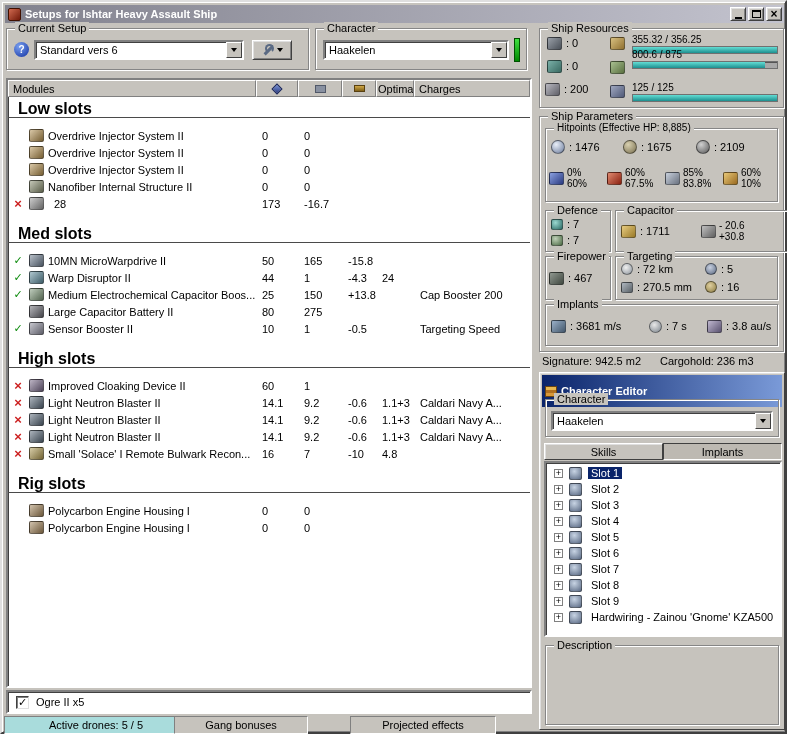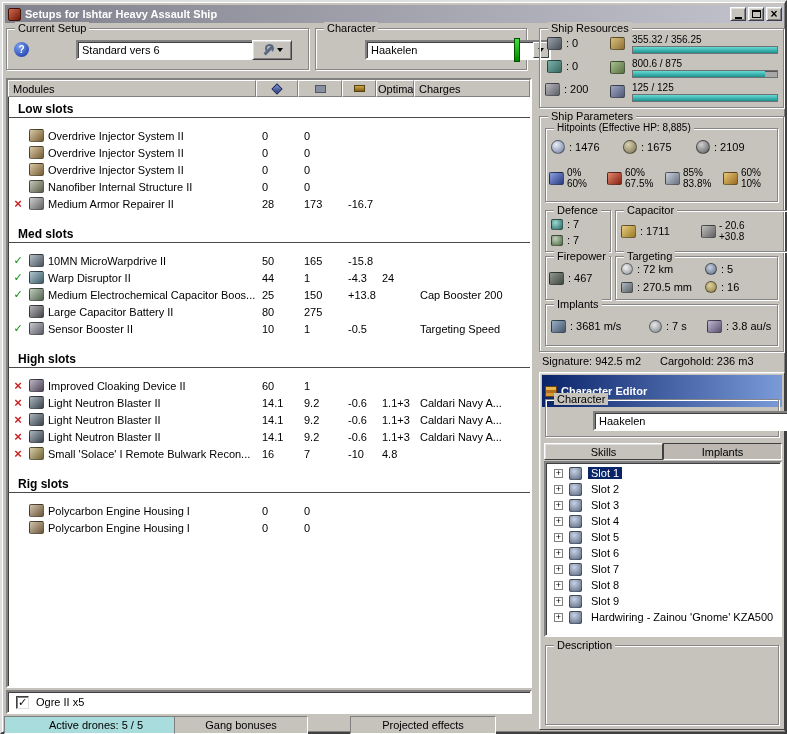--- a/index.html
+++ b/index.html
@@ -17,21 +17,21 @@
   .title-icon { width:13px; height:13px; margin:0 4px 0 1px; border-radius:2px;
                 background:linear-gradient(135deg,#d06a50,#701808); border:1px solid #401000; }
   .title-text { color:#fff; font-weight:bold; font-size:11px; flex:1; white-space:nowrap; overflow:hidden; }
   .tbtns { display:flex; gap:2px; }
   .tbtn { width:16px; height:14px; display:flex; align-items:center; justify-content:center; }
   .glyph-min { width:7px; height:2px; background:#000; margin-top:7px; }
   .glyph-max { width:9px; height:8px; border:1px solid #000; border-top-width:2px; }
   .glyph-close { font-size:12px; font-weight:bold; line-height:10px; }
   
   .combo { position:absolute; background:#fff; border:2px solid; border-color:#808080 #fff #fff #808080;
-           box-shadow: inset 1px 1px 0 #404040; display:flex; align-items:center;margin-left:42px; }
+           box-shadow: inset 1px 1px 0 #404040; display:flex; align-items:center; }
   .combo-text { flex:1; padding:0 4px; white-space:nowrap; overflow:hidden; }
   .combo-btn { width:16px; align-self:stretch; background:#c6c3bd; border:1px solid; border-color:#fff #404040 #404040 #fff;
                display:flex; align-items:center; justify-content:center; }
   .arr-down { width:0; height:0; border-left:3px solid transparent; border-right:3px solid transparent; border-top:4px solid #000; }
   
   .pico { width:15px; height:13px; border-radius:2px; border:1px solid rgba(0,0,0,.45); display:inline-block; flex:none; }
   .round { border-radius:50%; width:14px; height:14px; }
   .turret-hardpoint-icon{background:linear-gradient(135deg,#9aa0a8,#4a5058);}
   .launcher-hardpoint-icon{background:linear-gradient(135deg,#7ab0a8,#3a6a62);}
   .calibration-icon{background:linear-gradient(135deg,#b8b8c0,#606068);}
@@ -76,21 +76,21 @@
                    border:2px solid; border-color:#808080 #fff #fff #808080; box-shadow: inset 1px 1px 0 #404040; }
   .mod-header { display:grid; grid-template-columns:248px 42px 44px 34px 38px 1fr; height:17px; }
   .mod-header > div { background:#c6c3bd; border:1px solid; border-color:#fff #808080 #808080 #fff;
                       display:flex; align-items:center; padding:0 4px; overflow:hidden; white-space:nowrap; }
   .hicon { margin:0 auto; }
   .cpu-col-icon { width:8px; height:8px; transform:rotate(45deg); background:linear-gradient(135deg,#7a94d8,#2a3a80); border:1px solid #18245a; }
   .powergrid-col-icon { width:11px; height:8px; background:#8890a0; border:1px solid #505868; }
   .capacitor-col-icon { width:11px; height:7px; background:linear-gradient(180deg,#d0a848,#806018); border:1px solid #584010; }
   .mod-section { margin-top:14px; margin-bottom:9px; border-bottom:1px solid #4a4a4a; }
   .mod-section:first-child { margin-top:4px; }
-  .mod-section-text { font-size:12px; font-weight:bold; padding-left:10px; line-height:16px; display:block; }
+  .mod-section-text { font-size:16px; font-weight:bold; padding-left:10px; line-height:16px; display:block; }
   .mod-row { display:grid; grid-template-columns:20px 20px 208px 42px 44px 34px 38px 1fr; height:17px; align-items:center; }
   .mod-status { text-align:center; font-size:11px; line-height:17px; }
   .mod-status.ok { color:#0a8a0a; font-weight:bold; }
   .mod-status.err { color:#cc2020; font-weight:bold; font-size:13px; }
   .mod-icon { width:15px; height:13px; border-radius:2px; border:1px solid rgba(0,0,0,.45); margin-left:1px; }
   .mod-name, .mod-charge { white-space:nowrap; overflow:hidden; }
   .mod-num, .mod-charge { padding-left:6px; }
   
   .drones-box { position:absolute; left:4px; top:688px; width:526px; height:24px; background:#fff;
                 border:2px solid; border-color:#808080 #fff #fff #808080; box-shadow: inset 1px 1px 0 #404040;
@@ -188,21 +188,21 @@
   </div>
 
   <span class="pico cpu-icon" style="position:absolute;left:608px;top:35px"></span>
   <div class="bar-block" style="left:630px;top:32px">
     <span class="bar-text">355.32 / 356.25</span>
     <div class="bar-track">
         <div class="bar-fill" style="width: 99.7%;"></div>
       </div>
   </div>
   <span class="pico powergrid-icon" style="position:absolute;left:608px;top:59px"></span>
-  <div class="bar-block" style="left:630px;top:56px">
+  <div class="bar-block" style="left:630px;top:47px">
     <span class="bar-text">800.6 / 875</span>
     <div class="bar-track">
         <div class="bar-fill" style="width: 91.5%;"></div>
       </div>
   </div>
   <span class="pico bandwidth-icon" style="position:absolute;left:608px;top:83px"></span>
   <div class="bar-block" style="left:630px;top:80px">
     <span class="bar-text">125 / 125</span>
     <div class="bar-track">
         <div class="bar-fill" style="width: 100%;"></div>
@@ -270,21 +270,20 @@
           <span class="mod-name">Nanofiber Internal Structure II</span>
           <span class="mod-num">0</span>
           <span class="mod-num">0</span>
           <span class="mod-num"></span>
           <span class="mod-num"></span>
           <span class="mod-charge"></span>
         </div>
         <div class="mod-row">
           <span class="mod-status err">×</span>
           <span class="mod-icon" style="background: linear-gradient(135deg, rgba(255, 255, 255, 0.5), rgba(0, 0, 0, 0.35)), rgb(154, 154, 154);"></span>
-          <span class="mod-name">Medium Armor Repairer II</span>
           <span class="mod-num">28</span>
           <span class="mod-num">173</span>
           <span class="mod-num">-16.7</span>
           <span class="mod-num"></span>
           <span class="mod-charge"></span>
         </div>
         <div class="mod-section">
           <span class="mod-section-text">Med slots</span>
         </div>
         <div class="mod-row">

